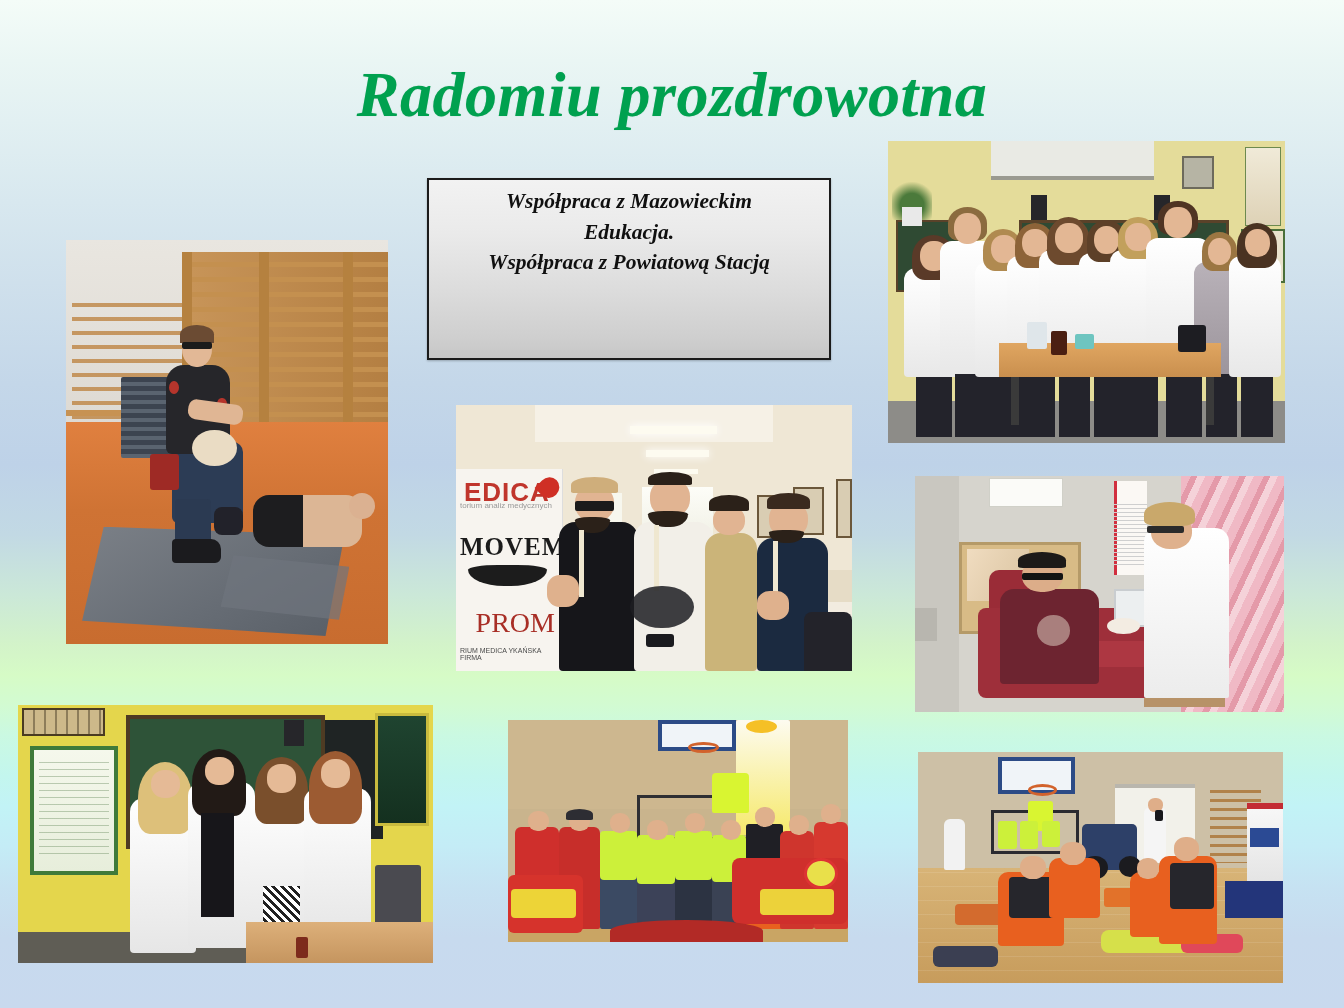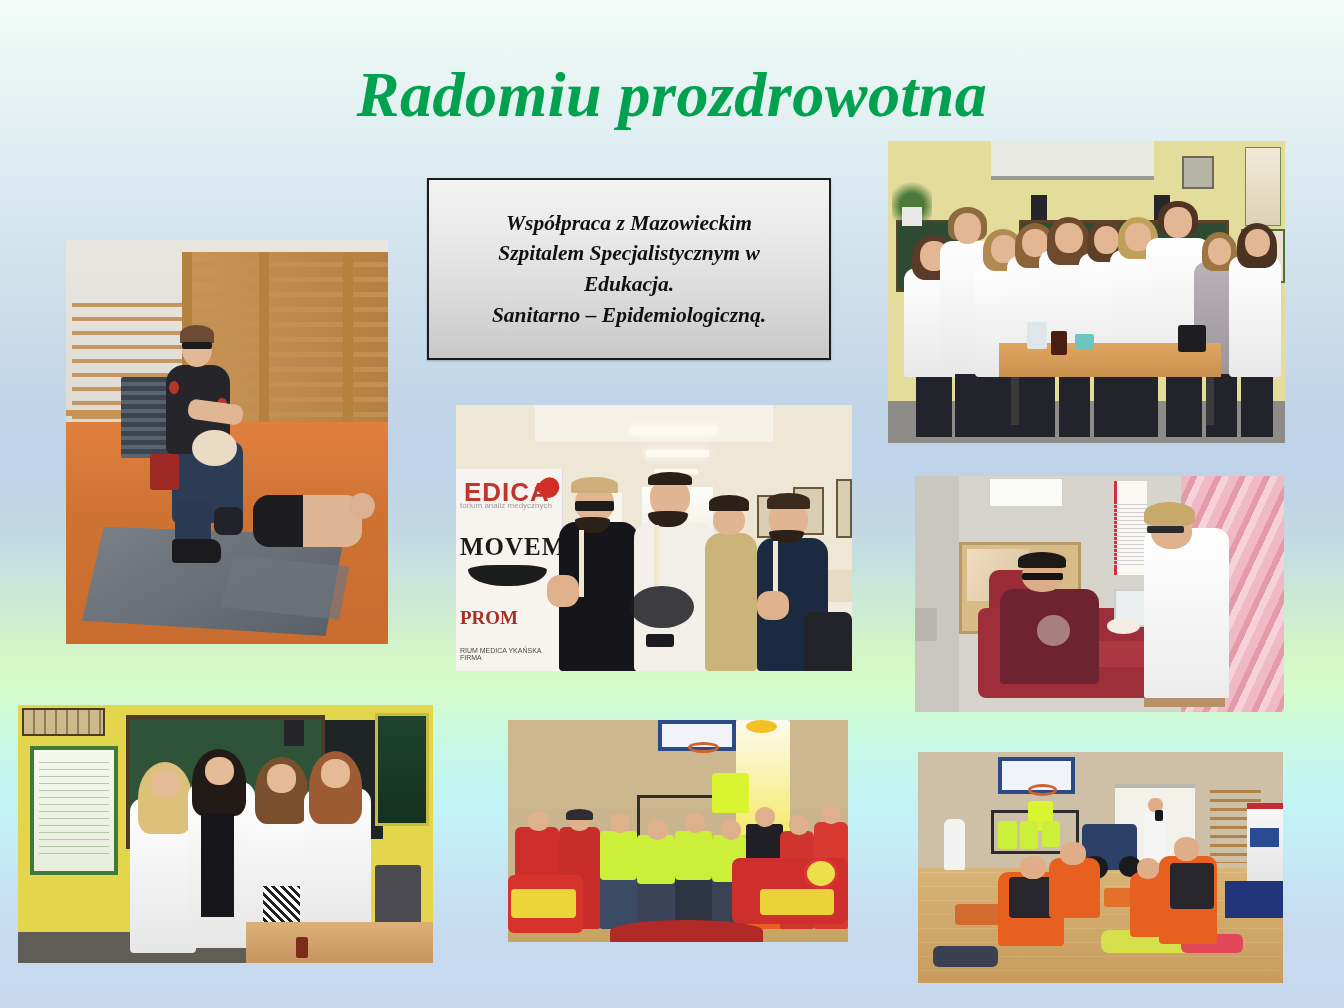--- a/index.html
+++ b/index.html
@@ -47,22 +47,22 @@
   
   .caption-box {
     position: absolute;
     left: 427px; top: 178px;
     width: 404px; height: 182px;
     border: 2px solid #1b1b1b;
     background: linear-gradient(to bottom, #f2f2f2 0%, #eaeaea 30%, #dcdcdc 62%, #cfcfcf 88%, #c7c7c7 100%);
     display: flex;
     flex-direction: column;
     align-items: center;
-    justify-content: center;
-    padding: 22px 12px;
+    justify-content: flex-start;
+    padding: 6px 12px;
     box-shadow: 0 1px 2px rgba(0,0,0,0.25);
   }
   .caption-line {
     font-family: "Liberation Serif", serif;
     font-style: italic;
     font-weight: bold;
     font-size: 21.5px;
     line-height: 1.42;
     color: #101010;
     text-align: center;
@@ -147,21 +147,21 @@
   .p3 .light2 { left:48%; top:17%; width:16%; height:2.4%; background:#fdfbf0; box-shadow:0 0 8px #fff; }
   .p3 .light3 { left:50%; top:24%; width:11%; height:2%; background:#fdfbf0; }
   .p3 .window { left:47%; top:31%; width:18%; height:26%; background:linear-gradient(#fdfdf8,#ececdf); }
   .p3 .win2 { left:35%; top:33%; width:7%; height:16%; background:#f7f7ee; }
   .p3 .banner { left:0; top:24%; width:27%; height:76%; background:#f7f4ef; border-right:1px solid #ddd; }
   .p3 .bred { left:2%; top:27%; width:21%; height:8%; color:#c0352c; font-family:"Liberation Sans",sans-serif; font-size:26px; font-weight:bold; letter-spacing:1px;}
   .p3 .bdrop { left:21%; top:27%; width:5%; height:8%; background:#cf2f25; border-radius:50% 50% 50% 0; transform:rotate(45deg);}
   .p3 .bsub { left:1%; top:36%; width:25%; font-size:8px; color:#9a9a9a; font-family:"Liberation Sans",sans-serif; }
   .p3 .bmov { left:1%; top:48%; width:26%; color:#1c1c1c; font-family:"Liberation Serif",serif; font-size:25px; font-weight:bold; letter-spacing:1px;}
   .p3 .mous { left:3%; top:60%; width:20%; height:8%; background:#1c1c1c; border-radius:50% 50% 60% 60%/30% 30% 100% 100%; }
-  .p3 .bpro { left:1%; top:76%; width:24%; color:#a82e26; font-family:"Liberation Serif",serif; font-size:19px; font-weight:bold; }
+  .p3 .bpro { left:1%; top:76%; width:24%; color:#a82e26; font-family:"Liberation Serif",serif; font-size:28px; font-weight:normal;text-align:right; }
   .p3 .bfoot { left:1%; top:91%; width:26%; font-size:7px; color:#4a4a4a; font-family:"Liberation Sans",sans-serif; }
   .p3 .frame1 { left:76%; top:34%; width:7%; height:16%; background:#d9cdb3; border:2px solid #6b573a; }
   .p3 .frame2 { left:85%; top:31%; width:8%; height:18%; background:#d9cdb3; border:2px solid #6b573a; }
   .p3 .frame3 { left:96%; top:28%; width:4%; height:22%; background:#d9cdb3; border:2px solid #6b573a; }
   .p3 .boy { position:absolute; border-radius:16px 16px 4px 4px; }
   .p3 .face3 { position:absolute; background:#e1b492; border-radius:46%; }
   .p3 .stick { position:absolute; width:1.2%; background:#efe7d0; }
   .p3 .mus { position:absolute; background:#2b2119; border-radius:50% 50% 55% 55%/25% 25% 100% 100%; }
 
   
@@ -261,23 +261,22 @@
   .p7 .bvest { position:absolute; background:#ccf03a; border-radius:3px; }
   .p7 .table { left:84%; top:56%; width:16%; height:16%; background:#23357a; }
 </style>
 </head>
 <body>
 
 <div class="title">Radomiu prozdrowotna</div>
 
 <div class="caption-box">
   <div class="caption-line">Współpraca z Mazowieckim</div>
-  <div class="caption-line">Szpitalem Specjalistycznym w</div>
   <div class="caption-line">Edukacja.</div>
-  <div class="caption-line">Sanitarno – Epidemiologiczną.</div>
+  <div class="caption-line">Współpraca z Powiatową Stacją</div>
 </div>
 
 <div class="photo p1">
   <div class="ph-inner">
     <div class="lyr wall"></div>
     <div class="lyr bars"></div>
     <div class="lyr bars2"></div>
     <div class="lyr postA"></div>
     <div class="lyr postB"></div>
     <div class="lyr postC"></div>

